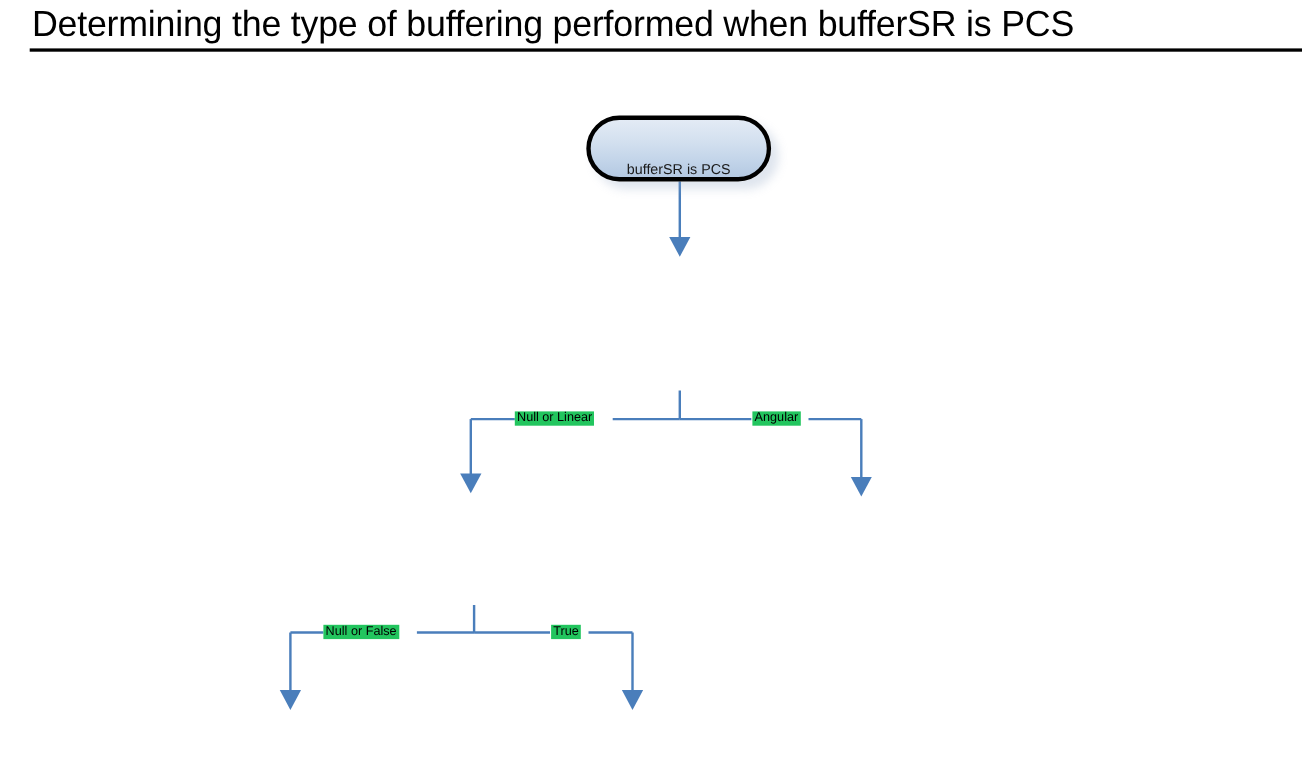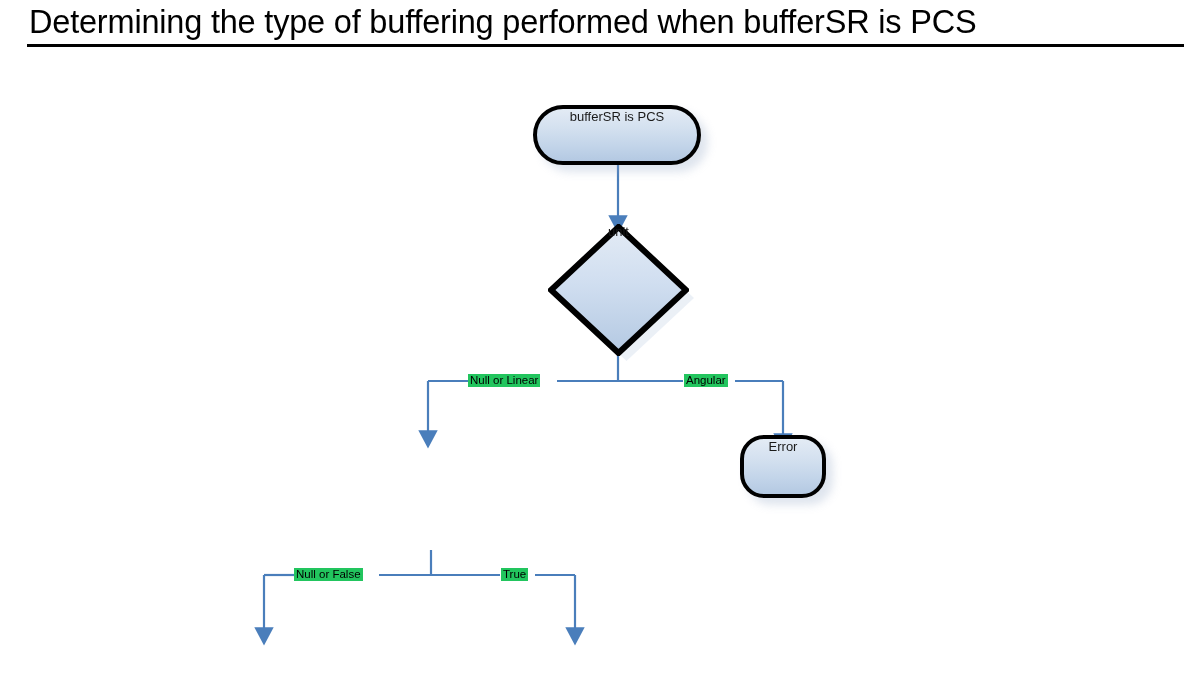--- a/index.html
+++ b/index.html
@@ -64,21 +64,21 @@
     top: 0;
     width: 1184px;
     height: 648px;
   }
 
   
   .node {
     position: absolute;
     box-sizing: border-box;
     display: flex;
-    align-items: flex-start;
+    align-items: flex-end;
     justify-content: center;
     text-align: center;
     color: #1a1a1a;
     z-index: 3;
   }
   .node-label {
     position: relative;
     z-index: 2;
     line-height: 1.18;
     padding: 0 6px;
@@ -179,37 +179,18 @@
 
   <div class="edge-label" style="left:468px; top:322px;">Null or Linear</div>
   <div class="edge-label" style="left:684px; top:322px;">Angular</div>
   <div class="edge-label" style="left:294px; top:516px;">Null or False</div>
   <div class="edge-label" style="left:501px; top:516px;">True</div>
 
   <div class="node terminal" style="left:533px; top:53px; width:168px; height:60px;">
     <span class="node-label">bufferSR is PCS</span>
   </div>
 
-  <div class="node decision" style="left:548px; top:172px; width:141px; height:132px;">
-    <svg class="diamond-shadow" viewBox="0 0 141 132" preserveAspectRatio="none">
-      <polygon points="70.5,3 138,66 70.5,129 3,66" fill="#c3d2e6"></polygon>
-    </svg>
-    <svg class="diamond-shape" viewBox="0 0 141 132" preserveAspectRatio="none">
-      <defs>
-        <linearGradient id="dgrad-unit" x1="0" y1="0" x2="0" y2="1">
-          <stop offset="0%" stop-color="#e3ebf5"></stop>
-          <stop offset="45%" stop-color="#d0def0"></stop>
-          <stop offset="100%" stop-color="#b4c9e2"></stop>
-        </linearGradient>
-      </defs>
-      <polygon points="70.5,3 138,66 70.5,129 3,66" fill="url(#dgrad-unit)" stroke="#000000" stroke-width="6" stroke-linejoin="miter"></polygon>
-    </svg>
-    <span class="node-label">unit</span>
-  </div>
 
-  <div class="node terminal" style="left:740px; top:383px; width:86px; height:63px; border-radius:24px;">
-    <span class="node-label">Error</span>
-  </div>
 
 
 
 
 </div>
 
 </body></html>

